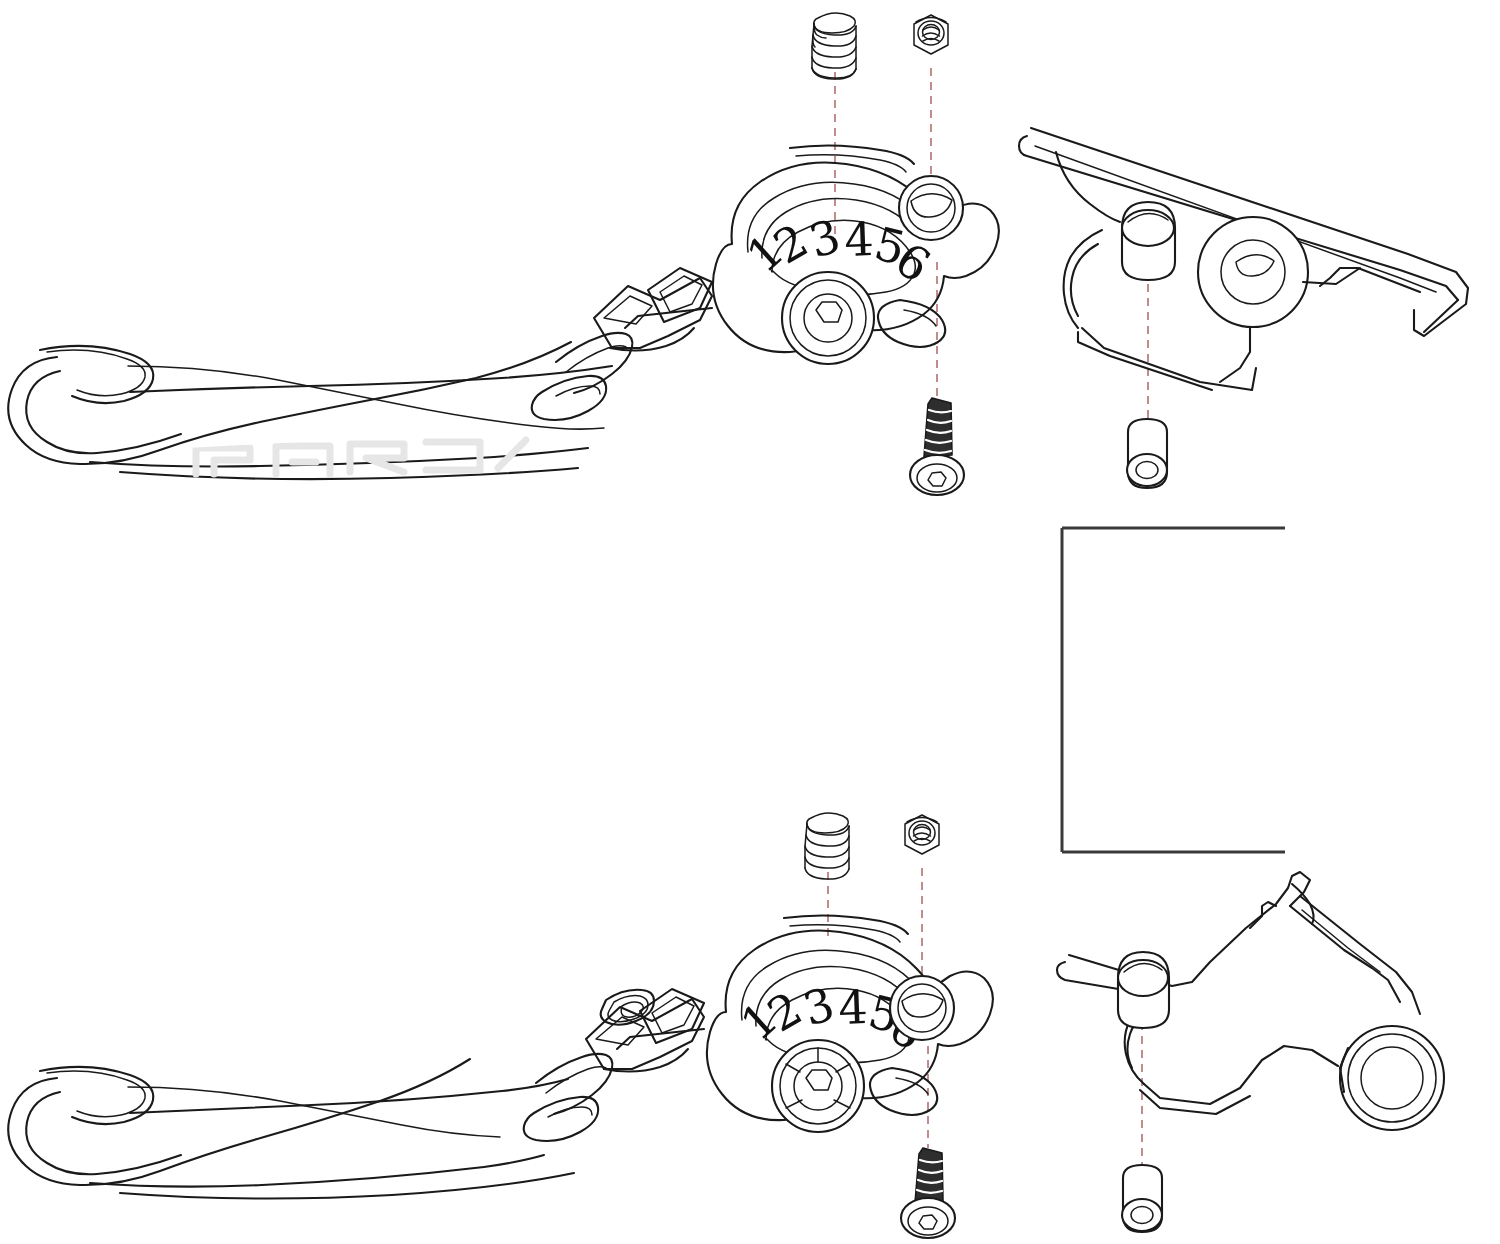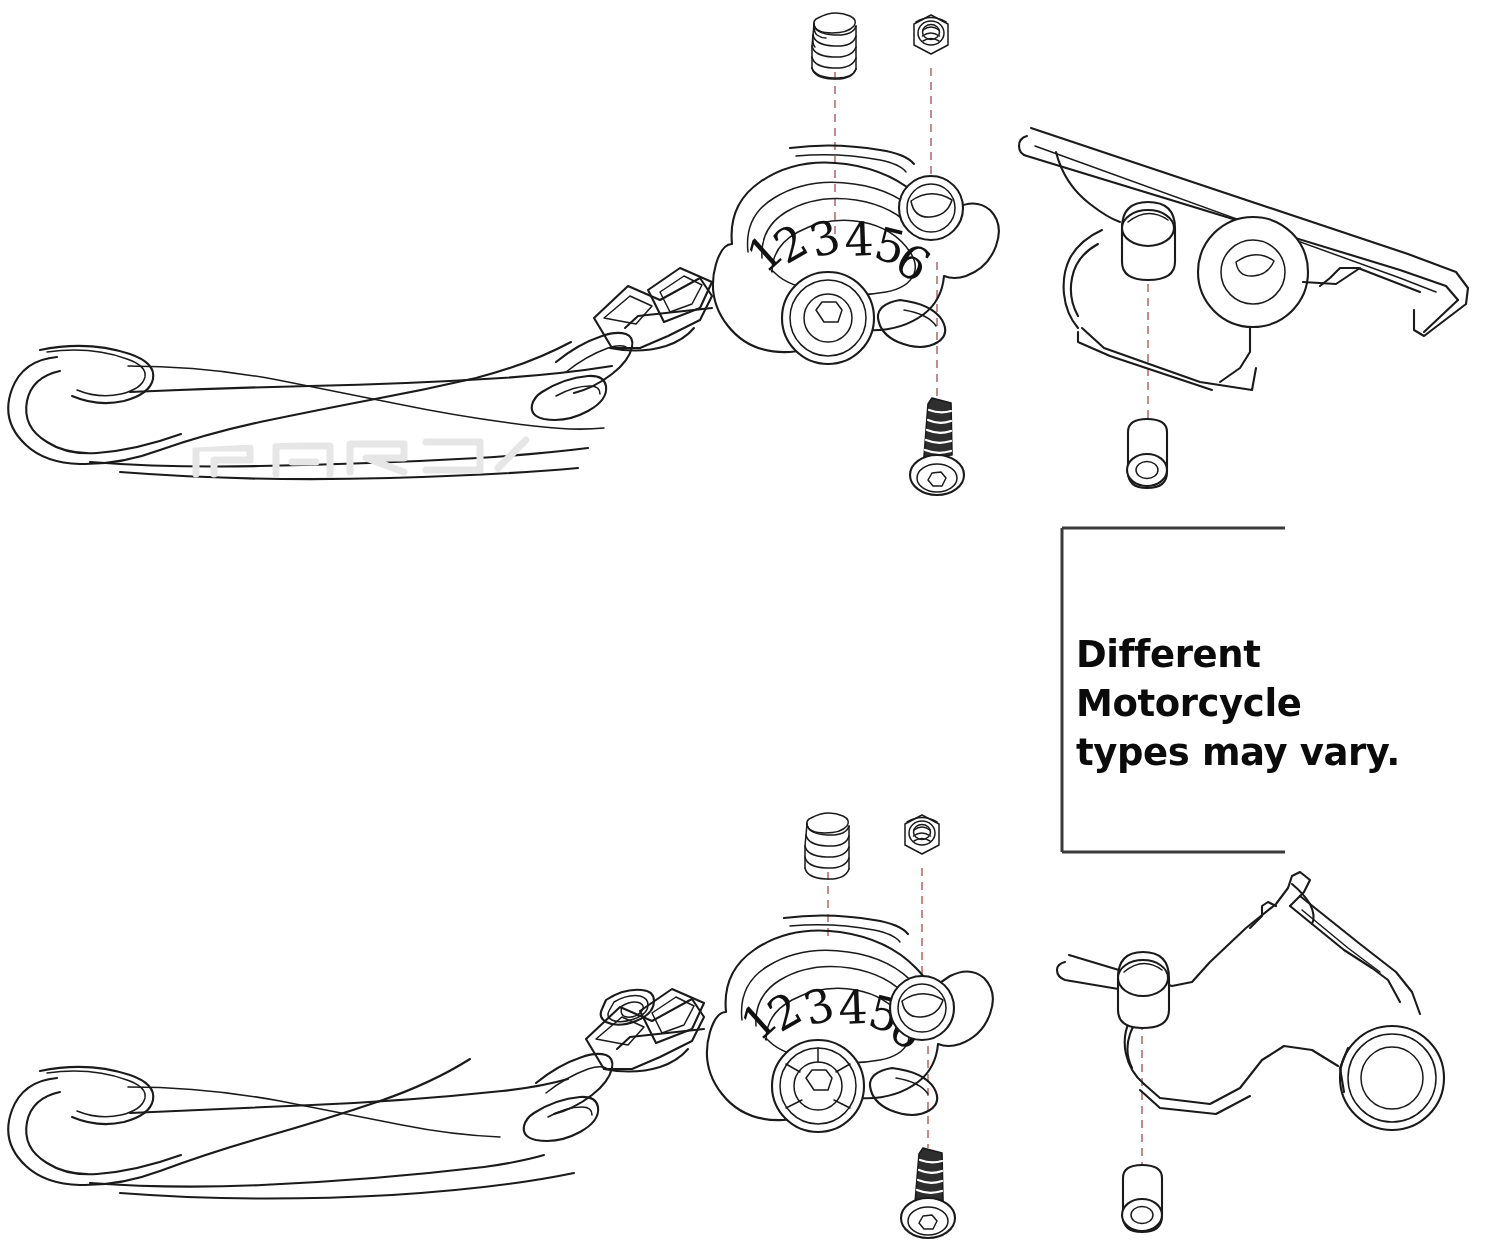--- a/index.html
+++ b/index.html
@@ -435,16 +435,14 @@
         <path class="ln-t" d="M 1124 972 q 19 -16 38 -2"></path>
 
         <circle class="ln-f" cx="1392" cy="1078" r="52"></circle>
         <circle class="ln-t" cx="1392" cy="1078" r="44"></circle>
         <circle class="ln-t" cx="1392" cy="1078" r="31"></circle>
         <path class="ln" d="M 1348 1048 L 1340 1068 L 1344 1092"></path>
       </g>
     </g>
   </svg>
 
-  <div class="note-text">Different Motorcycle
-types may vary.</div>
 
 </div>
 
 </body></html>

